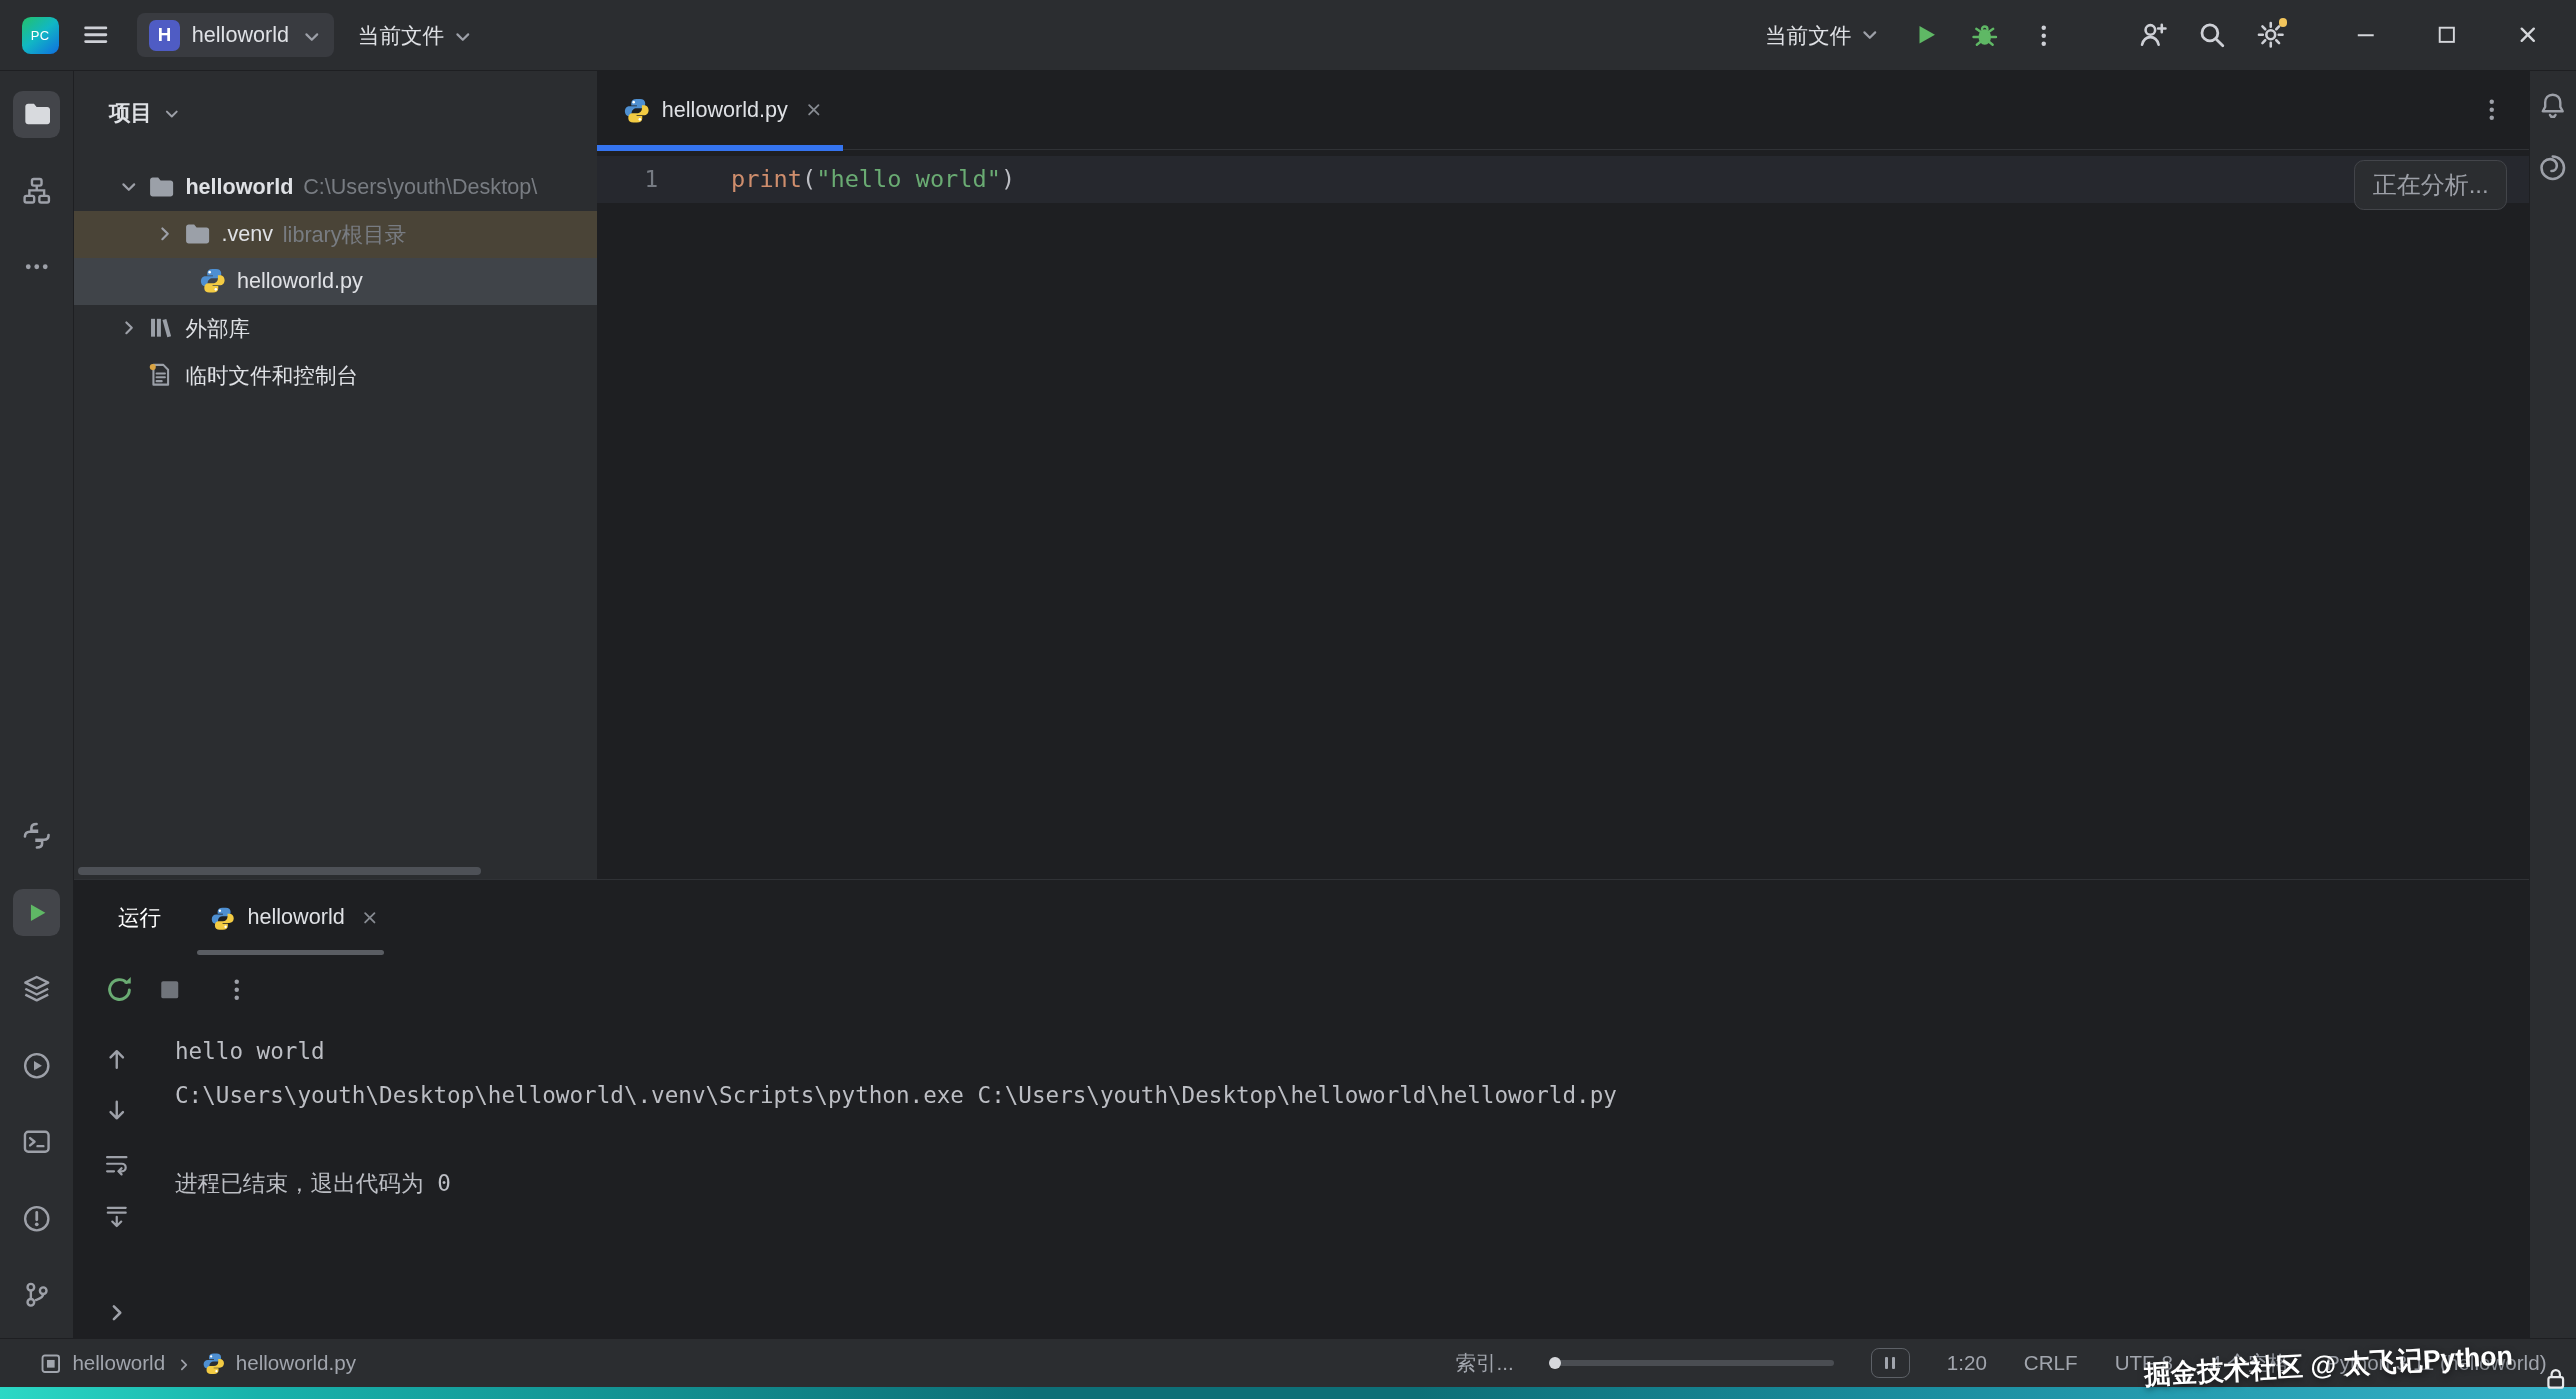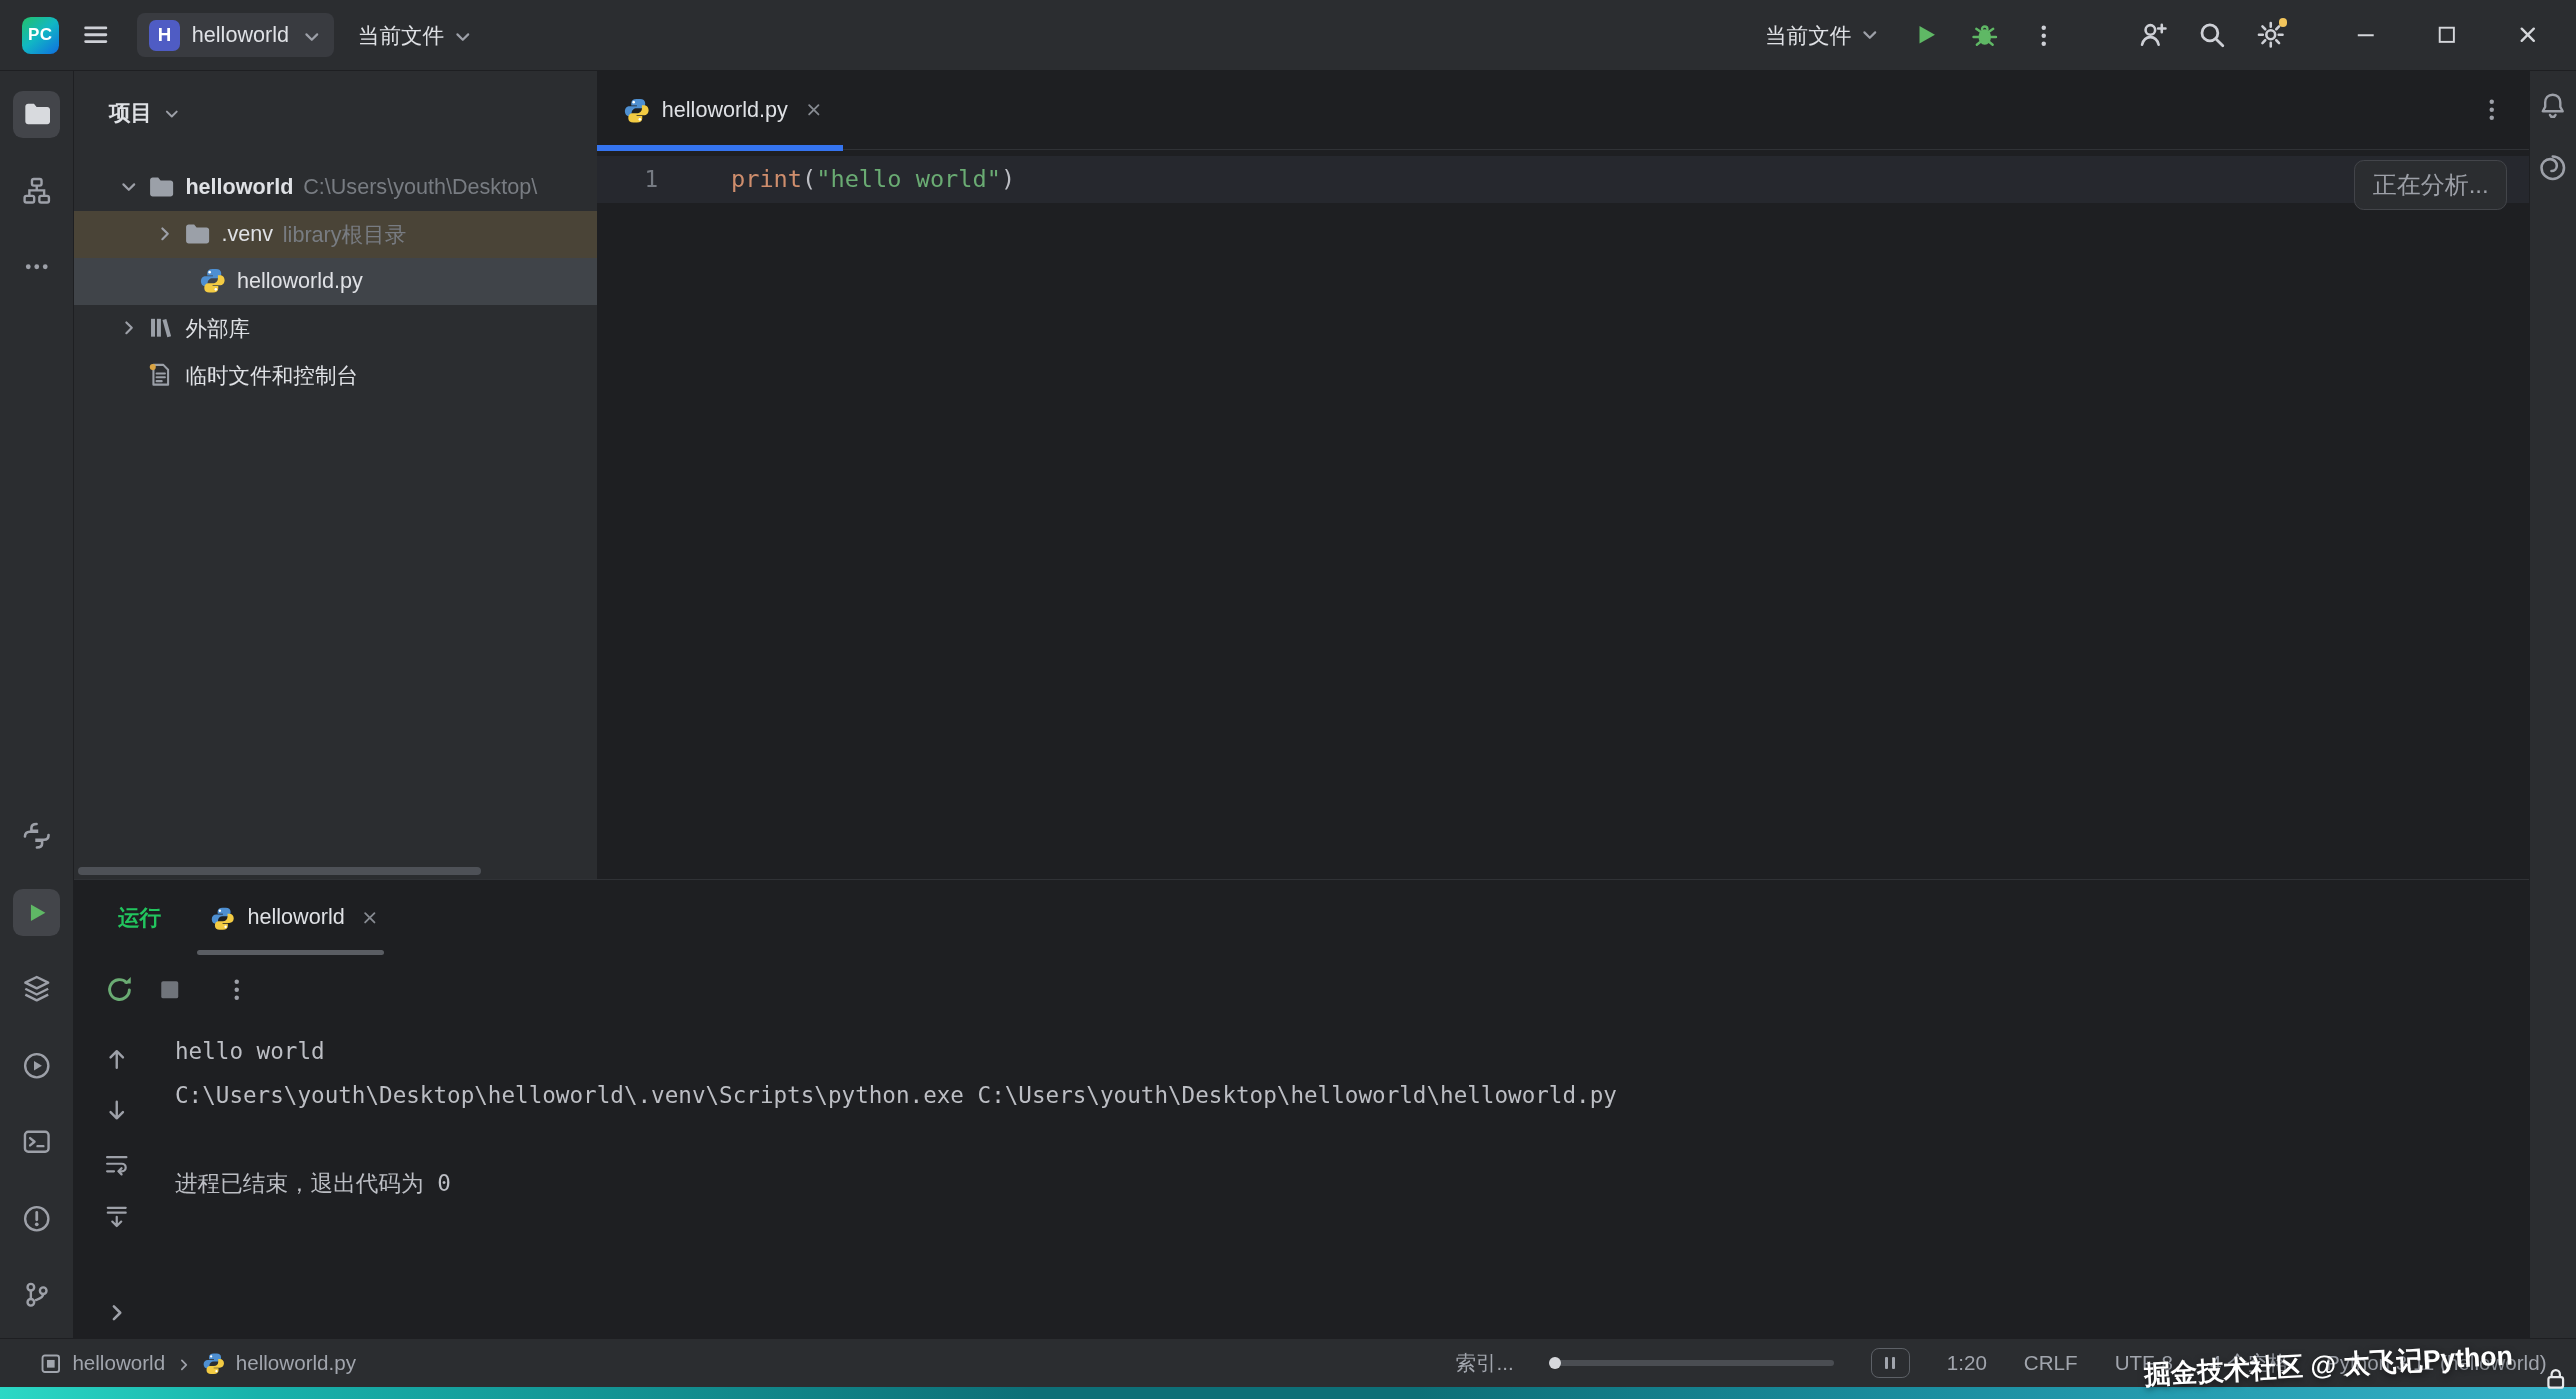--- a/index.html
+++ b/index.html
@@ -3,21 +3,21 @@
 <meta charset="utf-8">
 <style>
   *{margin:0;padding:0;box-sizing:border-box}
   html,body{width:2576px;height:1399px;background:#1e1f22;overflow:hidden}
   body{font-family:"Liberation Sans","DejaVu Sans",sans-serif;font-size:21.6px;color:#dfe1e5;cursor:default}
   .app{position:relative;width:2576px;height:1399px;background:#1e1f22;overflow:hidden}
   .ic{display:inline-block;flex:none;vertical-align:middle}
 
   
   .titlebar{position:absolute;left:0;top:0;width:2576px;height:71px;background:#2b2d30;border-bottom:1px solid #1e1f22;display:flex;align-items:center;padding:0 13.8px;gap:13.8px;z-index:10}
-  .logo{width:37px;height:37px;border-radius:8.8px;margin-left:7.9px;background:linear-gradient(140deg,#24c26a 0%,#11b7c4 48%,#0f6ee0 100%);display:flex;align-items:center;justify-content:center;font-size:17px;font-weight:700;color:#fff;letter-spacing:0.5px}
+  .logo{width:37px;height:37px;border-radius:8.8px;margin-left:7.9px;background:linear-gradient(140deg,#24c26a 0%,#11b7c4 48%,#0f6ee0 100%);display:flex;align-items:center;justify-content:center;font-size:13px;font-weight:400;color:#fff;letter-spacing:0.5px}
   .tb-ic{width:47px;height:47px;border-radius:7.9px;display:flex;align-items:center;justify-content:center;color:#ced0d6;position:relative}
   .project-btn{display:flex;align-items:center;gap:11.8px;background:#393b40;border-radius:7.9px;padding:6.9px 11.8px;margin-left:3.9px}
   .h-avatar{width:31px;height:31px;border-radius:6.9px;background:#4f5cc4;display:flex;align-items:center;justify-content:center;font-weight:700;font-size:18.7px;color:#fff}
   .tb-text-btn{display:flex;align-items:center;gap:7.9px;color:#dfe1e5;padding:7.9px 9.8px;border-radius:7.9px}
   .dim{color:#9da0a8}
   .tb-right{margin-left:auto;display:flex;align-items:center;gap:11.8px}
   .runcfg{display:flex;align-items:flex-start;gap:7.9px;color:#dfe1e5;margin-right:9.8px}
   .badge-dot{position:absolute;top:6.9px;right:6.9px;width:8.8px;height:8.8px;border-radius:50%;background:#f2c55c}
   .win-btn{width:69px;height:55px;display:flex;align-items:center;justify-content:center;color:#d4d6da}
 
@@ -57,21 +57,21 @@
   .lnum{width:61px;text-align:right;color:#767b83;font-size:22.6px;flex:none}
   .codetext{margin-left:73px;white-space:pre}
   .tok-f{color:#cf8e6d}
   .tok-p{color:#bcbec4}
   .tok-s{color:#6aab73}
   .analyzing{position:absolute;top:9.8px;right:21.6px;background:#2b2d30;border:1px solid #43454a;border-radius:9.8px;padding:7.9px 17.7px;color:#9da0a8;font-size:24px}
 
   
   .run-panel{position:absolute;left:74px;top:879px;width:2455px;height:459px;background:#1e1f22;border-top:1px solid #303236}
   .rp-tabs{height:75px;display:flex;align-items:center;padding-left:44px;gap:49px;position:relative}
-  .rp-title{font-weight:700;color:#22c55e}
+  .rp-title{font-weight:400;color:#ffffff}
   .rtab{display:flex;align-items:center;gap:11.8px;color:#dfe1e5}
   .rp-ind{position:absolute;left:123px;bottom:0;width:187px;height:4.9px;border-radius:2.9px;background:#5a5d63}
   .rp-toolbar{height:69px;display:flex;align-items:center;padding-left:25.5px}
   .rtb-ic{width:39px;height:39px;display:flex;align-items:center;justify-content:center;color:#9da0a8}
   .rtb-gap-s{width:11.8px}.rtb-gap-m{width:27.5px}
   .rp-body{position:absolute;top:143px;left:0;right:0;bottom:0}
   .rp-gutter{position:absolute;left:0;top:0;bottom:0;width:86px;display:flex;flex-direction:column;align-items:center;padding-top:17.7px;gap:17.7px;color:#9da0a8}
   .g-ic{width:35px;height:35px;display:flex;align-items:center;justify-content:center}
   .rp-expand{margin-top:43px}
   .console{position:absolute;left:101px;top:5.9px;right:9.8px;font-family:"DejaVu Sans Mono","Liberation Mono",monospace;font-size:22.6px;line-height:44px;color:#bcbec4}

